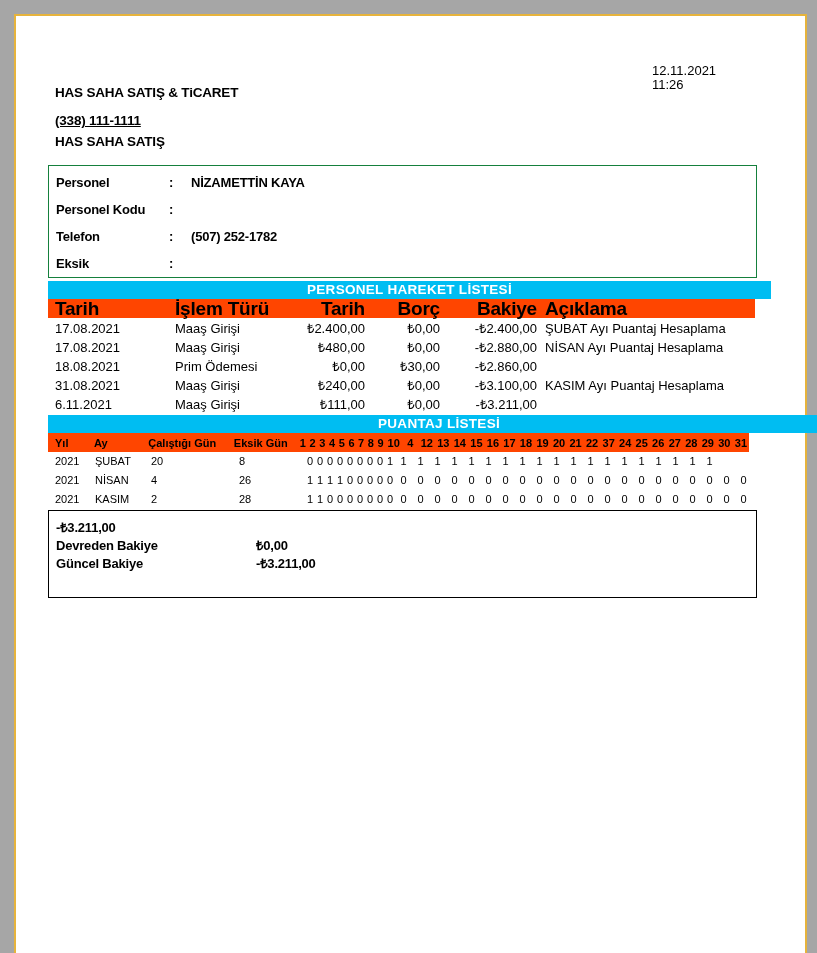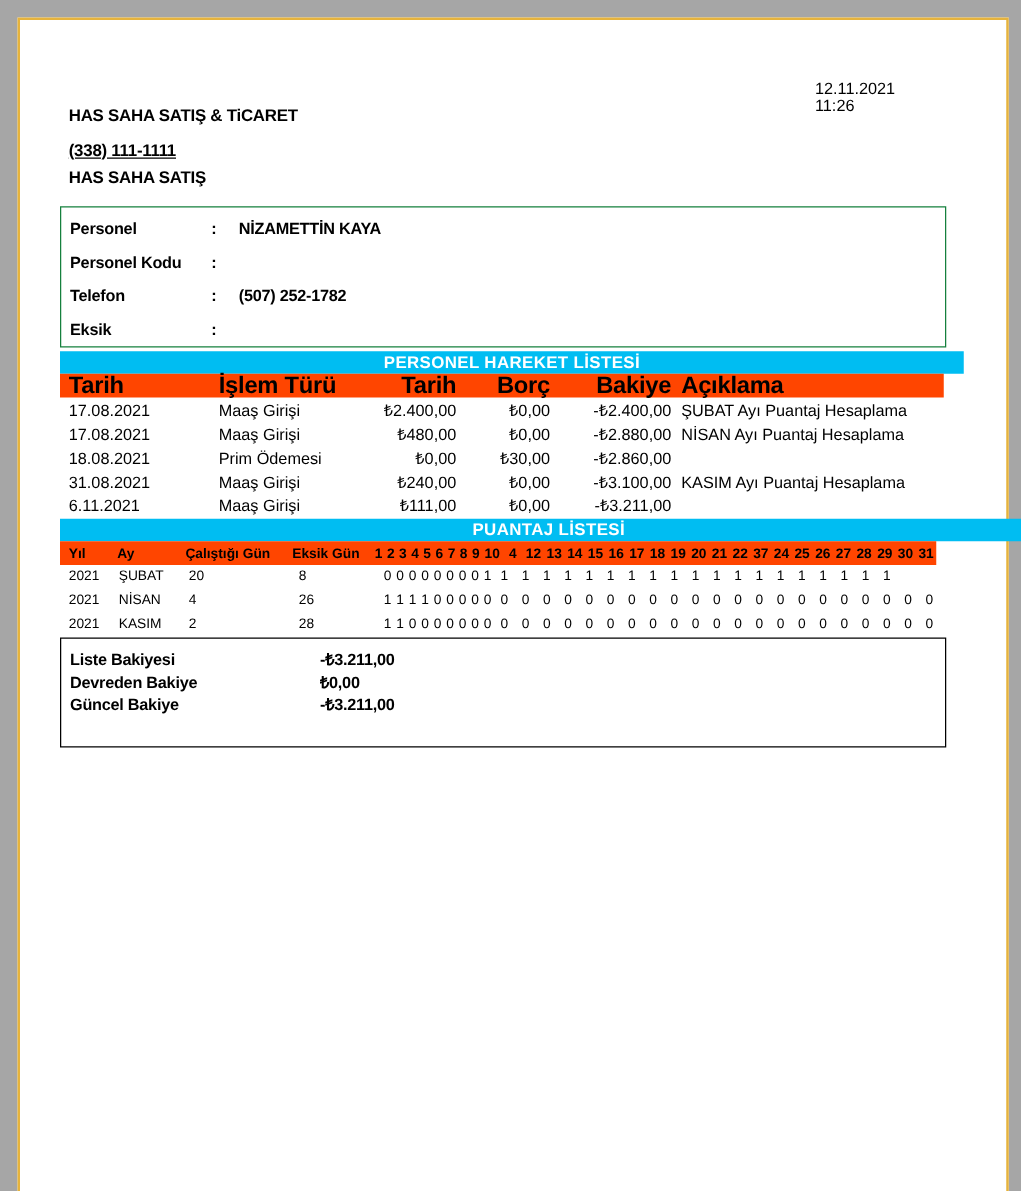--- a/index.html
+++ b/index.html
@@ -292,21 +292,20 @@
           <span class="q-d2">0</span>
           <span class="q-d2">0</span>
           <span class="q-d2">0</span>
           <span class="q-d2">0</span>
           <span class="q-d2"></span>
         </div>
       </div>
 
     <div class="sbox" id="summary-box">
         <div class="s-row">
-          <span class="s-label">Liste Bakiyesi</span>
           <span class="s-value">-₺3.211,00</span>
         </div>
         <div class="s-row">
           <span class="s-label">Devreden Bakiye</span>
           <span class="s-value">₺0,00</span>
         </div>
         <div class="s-row">
           <span class="s-label">Güncel Bakiye</span>
           <span class="s-value">-₺3.211,00</span>
         </div>

